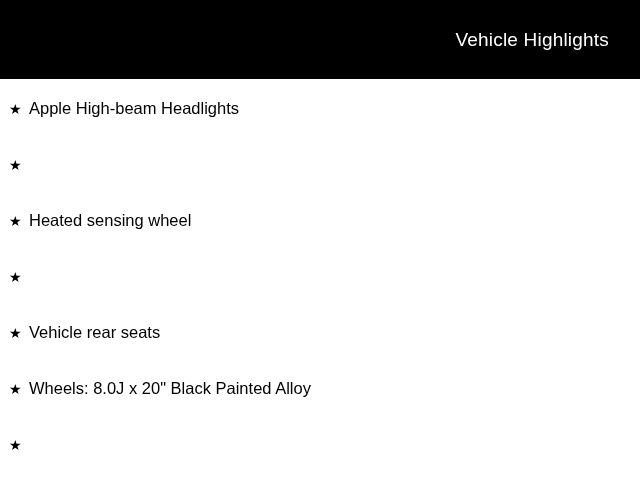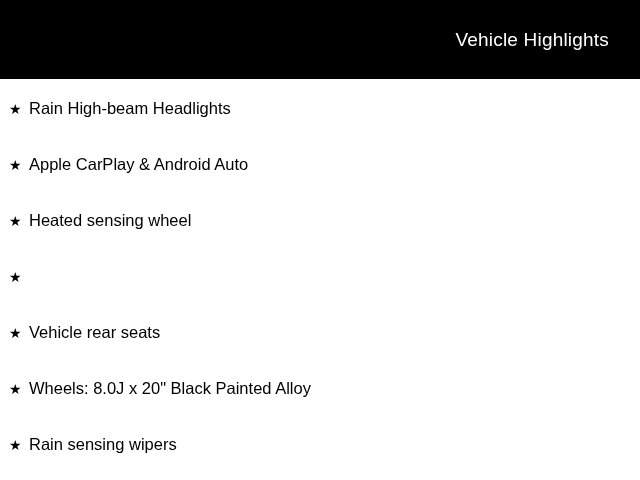--- a/index.html
+++ b/index.html
@@ -73,26 +73,25 @@
 <div class="page">
 
   <div class="header-bar">
     <div class="header-title">Vehicle Highlights</div>
   </div>
 
   <ul class="features">
 
     <li class="feature-item">
       <span class="bullet-icon">★</span>
-      <span class="feature-label">Rain High-beam Headlights</span>
+      <span class="feature-label">Apple High-beam Headlights</span>
     </li>
 
     <li class="feature-item">
       <span class="bullet-icon">★</span>
-      <span class="feature-label">Apple CarPlay &amp; Android Auto</span>
     </li>
 
     <li class="feature-item">
       <span class="bullet-icon">★</span>
       <span class="feature-label">Heated sensing wheel</span>
     </li>
 
     <li class="feature-item">
       <span class="bullet-icon">★</span>
     </li>
@@ -102,18 +101,17 @@
       <span class="feature-label">Vehicle rear seats</span>
     </li>
 
     <li class="feature-item">
       <span class="bullet-icon">★</span>
       <span class="feature-label">Wheels: 8.0J x 20" Black Painted Alloy</span>
     </li>
 
     <li class="feature-item">
       <span class="bullet-icon">★</span>
-      <span class="feature-label">Rain sensing wipers</span>
     </li>
 
   </ul>
 
 </div>
 
 </body></html>

